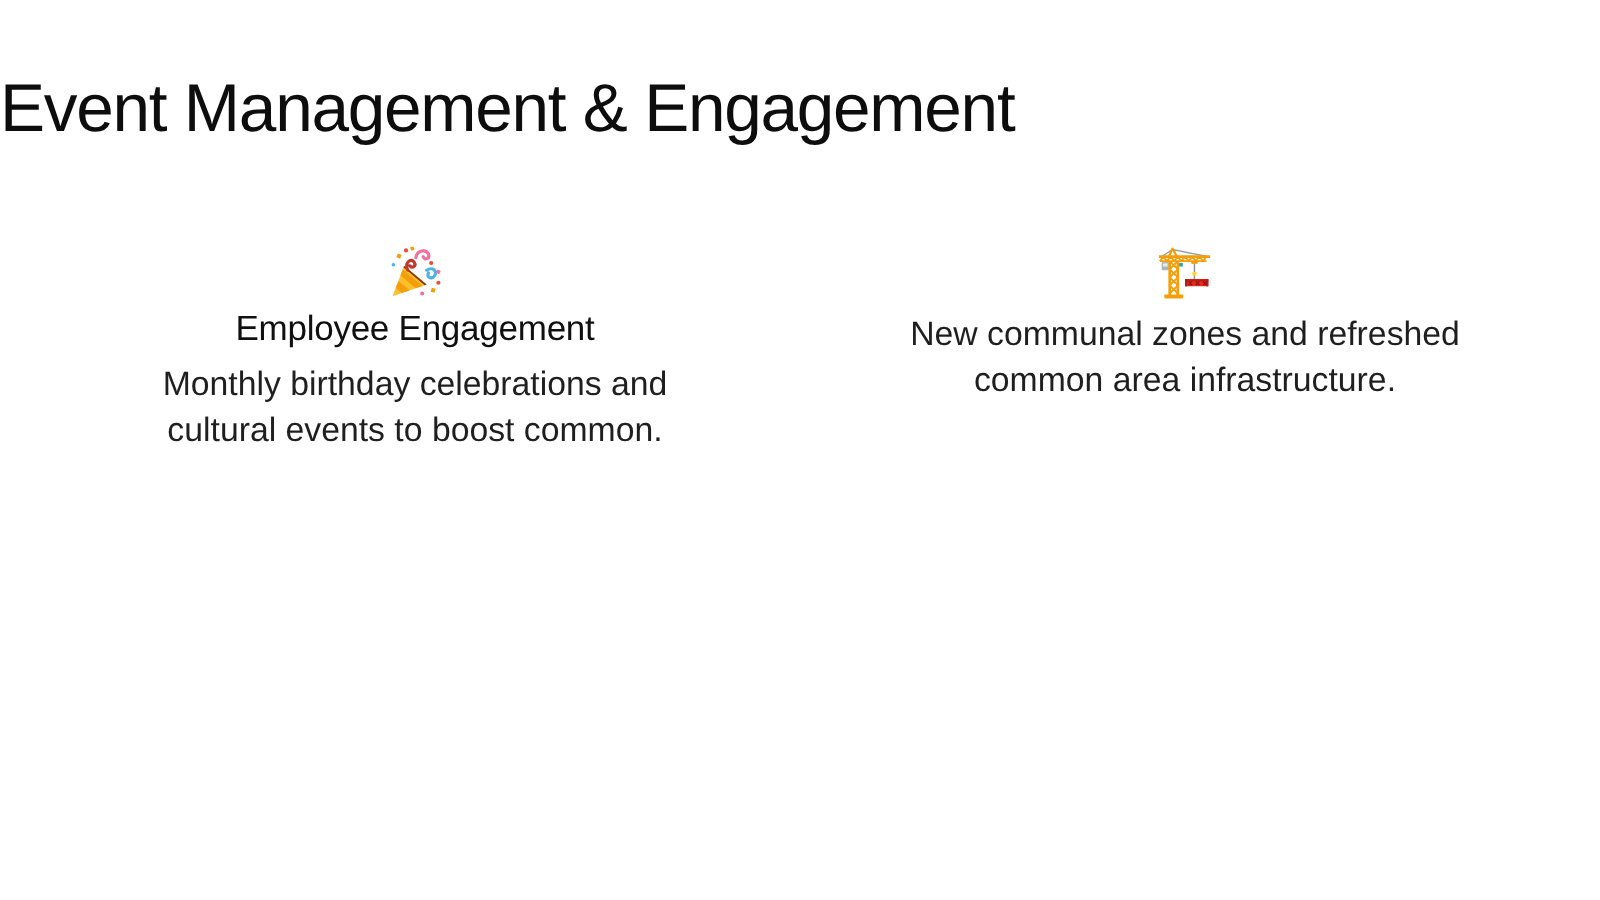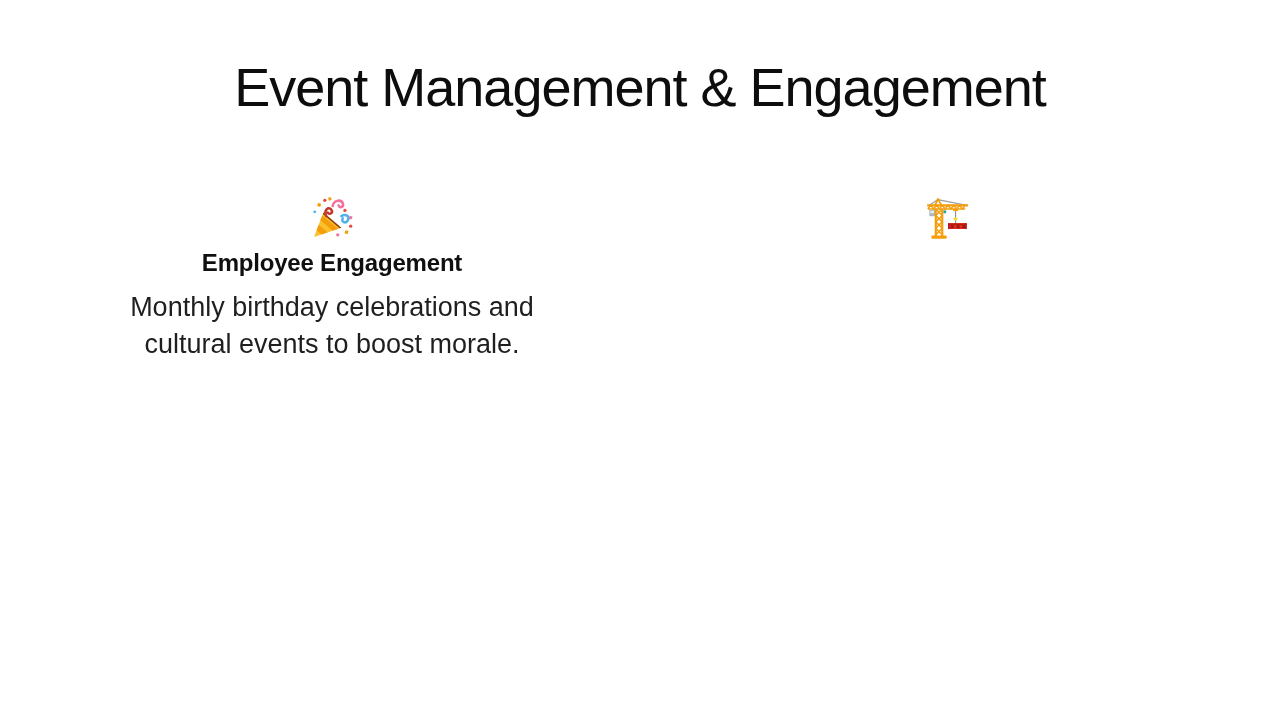--- a/index.html
+++ b/index.html
@@ -11,21 +11,20 @@
     background: #ffffff;
     overflow: hidden;
     font-family: "Liberation Sans", sans-serif;
     color: #111111;
   }
   .slide-title {
     position: absolute;
     top: 56px;
     left: 0;
     width: 100%;
-    text-align: center;
     font-size: 54px;
     font-weight: 500;
     letter-spacing: -1px;
     color: #0d0d0d;
     white-space: nowrap;
   }
   .columns {
     position: absolute;
     top: 196px;
     left: 0;
@@ -41,23 +40,23 @@
     align-items: center;
     text-align: center;
   }
   .icon-wrap {
     width: 46px;
     height: 46px;
     margin-bottom: 7px;
   }
   .icon-wrap svg { width: 100%; height: 100%; display: block; }
   .column-heading {
-    font-size: 24px;
+    font-size: 28px;
     line-height: 27px;
-    font-weight: 700;
+    font-weight: 400;
     letter-spacing: -0.2px;
     color: #101010;
     margin-bottom: 13px;
     white-space: nowrap;
   }
   .column-body {
     font-size: 27px;
     line-height: 37px;
     font-weight: 400;
     color: #1f1f1f;
@@ -91,21 +90,21 @@
           <rect x="27" y="2" width="4" height="4" fill="#F59E0B" transform="rotate(-15 29 4)"></rect>
           <circle cx="50" cy="20" r="2.3" fill="#E74C3C"></circle>
           <rect x="56" y="28" width="4" height="4" fill="#F2709B" transform="rotate(25 58 30)"></rect>
           <circle cx="58" cy="42" r="2.3" fill="#E74C3C"></circle>
           <rect x="50" y="48" width="4.5" height="4.5" fill="#F59E0B" transform="rotate(15 52 50)"></rect>
           <circle cx="40" cy="54" r="2.3" fill="#F2709B"></circle>
           <circle cx="8" cy="22" r="2" fill="#4FB3E8"></circle>
         </svg>
       </div>
       <div class="column-heading">Employee Engagement</div>
-      <div class="column-body">Monthly birthday celebrations and cultural events to boost morale.</div>
+      <div class="column-body">Monthly birthday celebrations and cultural events to boost common.</div>
     </div>
 
     <div class="column">
       <div class="icon-wrap">
         <svg viewBox="0 0 64 64" aria-hidden="true">
 
           <path d="M18,5 L58,13 M18,5 L6,13" stroke="#9AA0A6" stroke-width="1.6" fill="none"></path>
 
           <path d="M14,13 L18,4 L23,13" fill="none" stroke="#F59E0B" stroke-width="2.5" stroke-linejoin="round"></path>
 
@@ -127,16 +126,17 @@
           <rect x="40" y="30" width="5" height="4" rx="0.8" fill="#FDD835"></rect>
           <line x1="42.5" y1="34" x2="42.5" y2="38" stroke="#8D9094" stroke-width="1.6"></line>
 
           <rect x="32" y="38" width="26" height="8" rx="1" fill="#E02B20"></rect>
           <rect x="32" y="38" width="26" height="2.2" fill="#C21807"></rect>
           <rect x="32" y="38" width="2.5" height="8" fill="#B71C1C"></rect>
           <rect x="55.5" y="38" width="2.5" height="8" fill="#B71C1C"></rect>
           <path d="M36,40.5 L40,44.5 M40,40.5 L36,44.5 M44,40.5 L48,44.5 M48,40.5 L44,44.5 M52,40.5 L56,44.5 M56,40.5 L52,44.5" stroke="#8E1313" stroke-width="1.6" fill="none"></path>
         </svg>
       </div>
+      <div class="column-body">New communal zones and refreshed common area infrastructure.</div>
     </div>
 
   </div>
 </div>
 
 </body></html>

